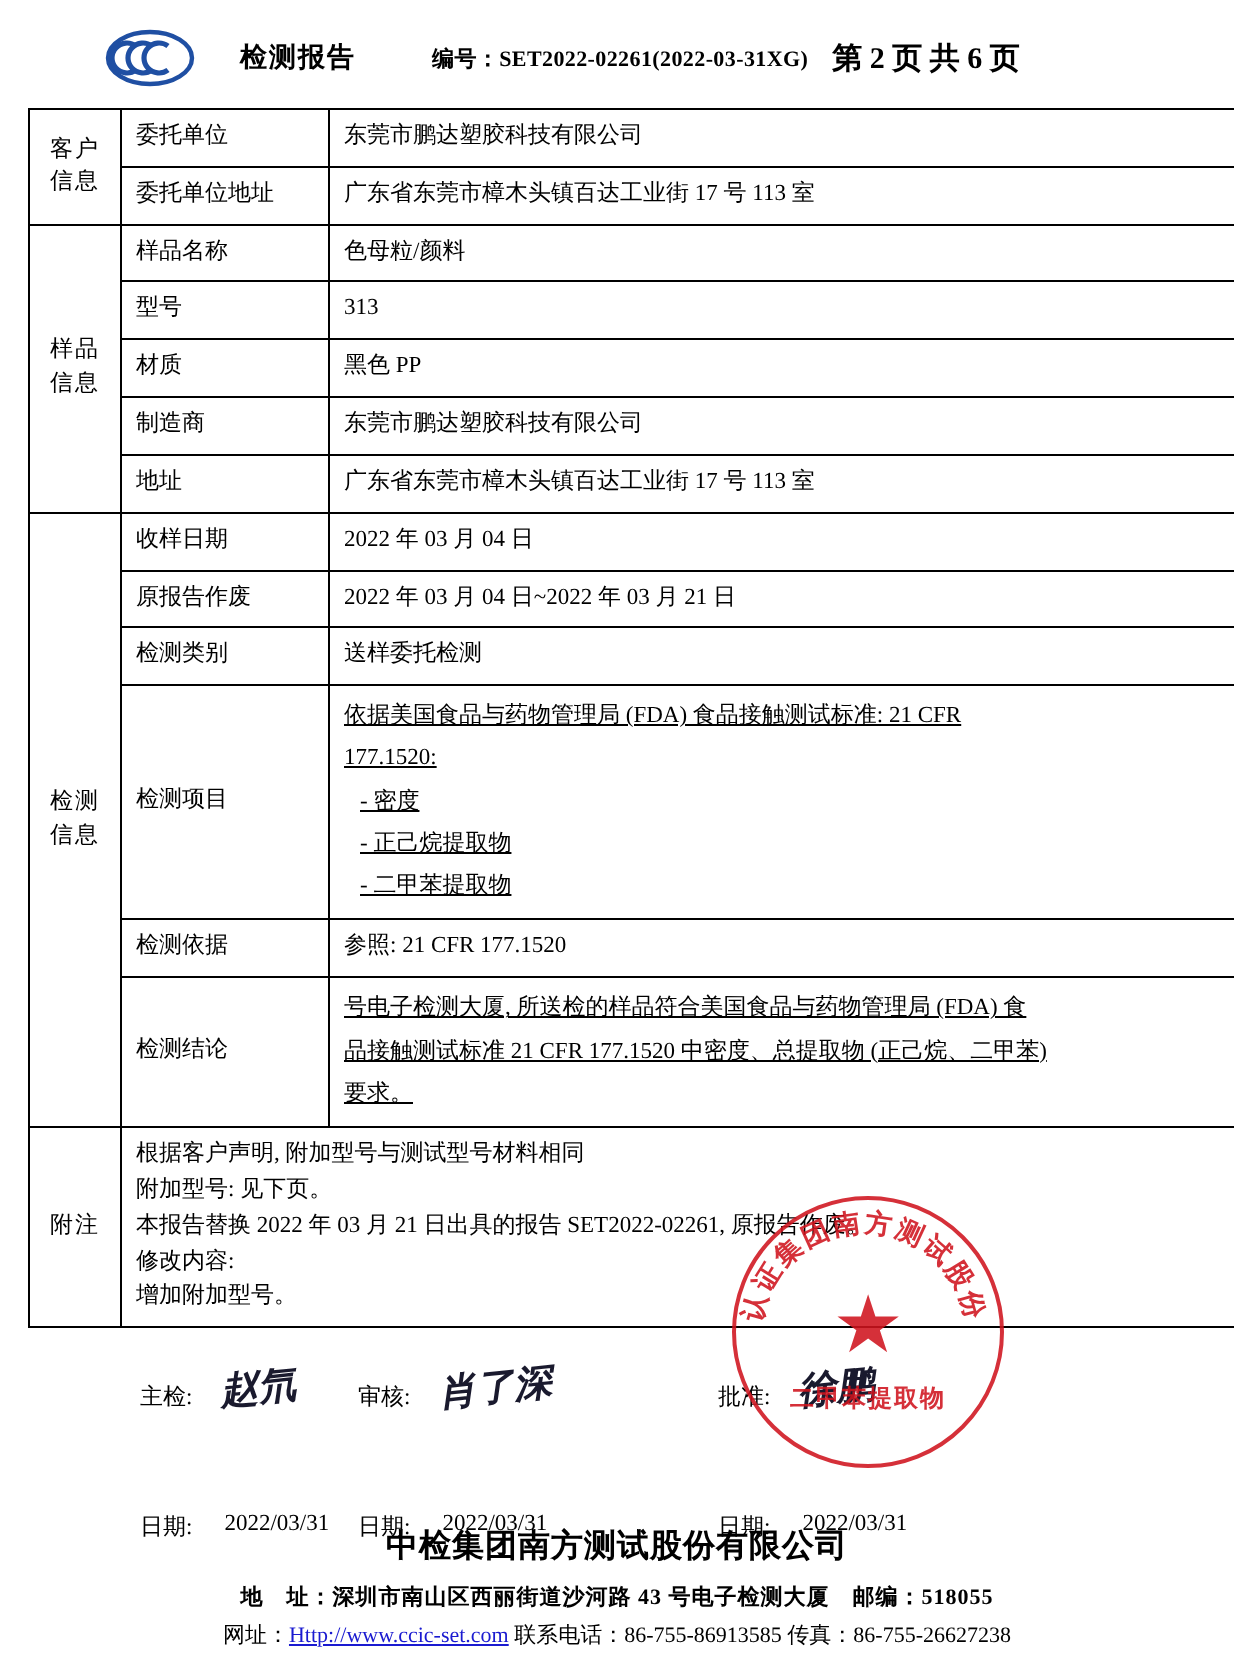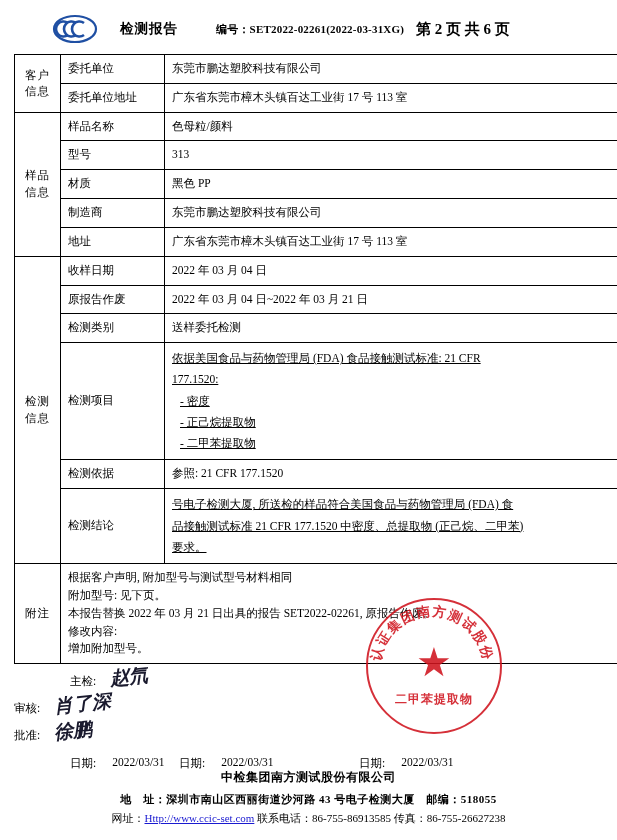--- a/index.html
+++ b/index.html
@@ -102,23 +102,23 @@
   td.notes div { white-space: nowrap; }
 
   
   .sig-wrap {
     width: 556px;
     position: relative;
     margin-top: 0;
   }
   .sig-row {
     display: flex;
+    align-items: flex-end;
     height: 44px;
     position: relative;
-    flex-direction: column;
   }
   .sig-cell {
     display: flex;
     align-items: flex-end;
     position: relative;
   }
   .sig-label {
     font-size: 11.5px;
     white-space: nowrap;
     padding-bottom: 2px;
@@ -194,21 +194,21 @@
   .footer {
     position: absolute;
     left: 0;
     right: 0;
     bottom: 12px;
     text-align: center;
     font-size: 11px;
     line-height: 1.75;
   }
   .footer .company {
-    font-size: 12px;
+    font-size: 16px;
     font-weight: bold;
     letter-spacing: 0.5px;
     margin-bottom: 2px;
   }
   .footer a {
     color: #1a1ad0;
     text-decoration: underline;
   }
   .spacer-line { letter-spacing: 0.5px; font-weight: bold; }
 </style>

